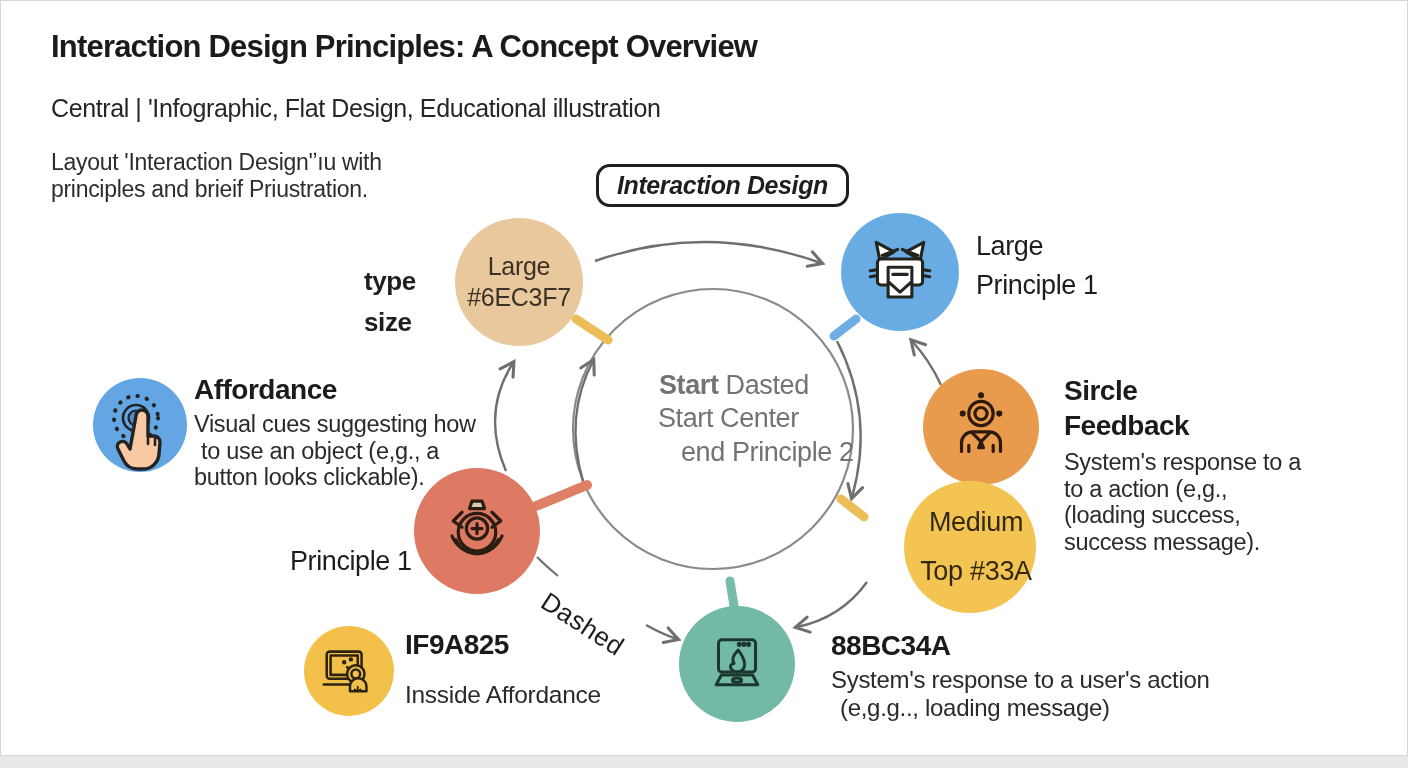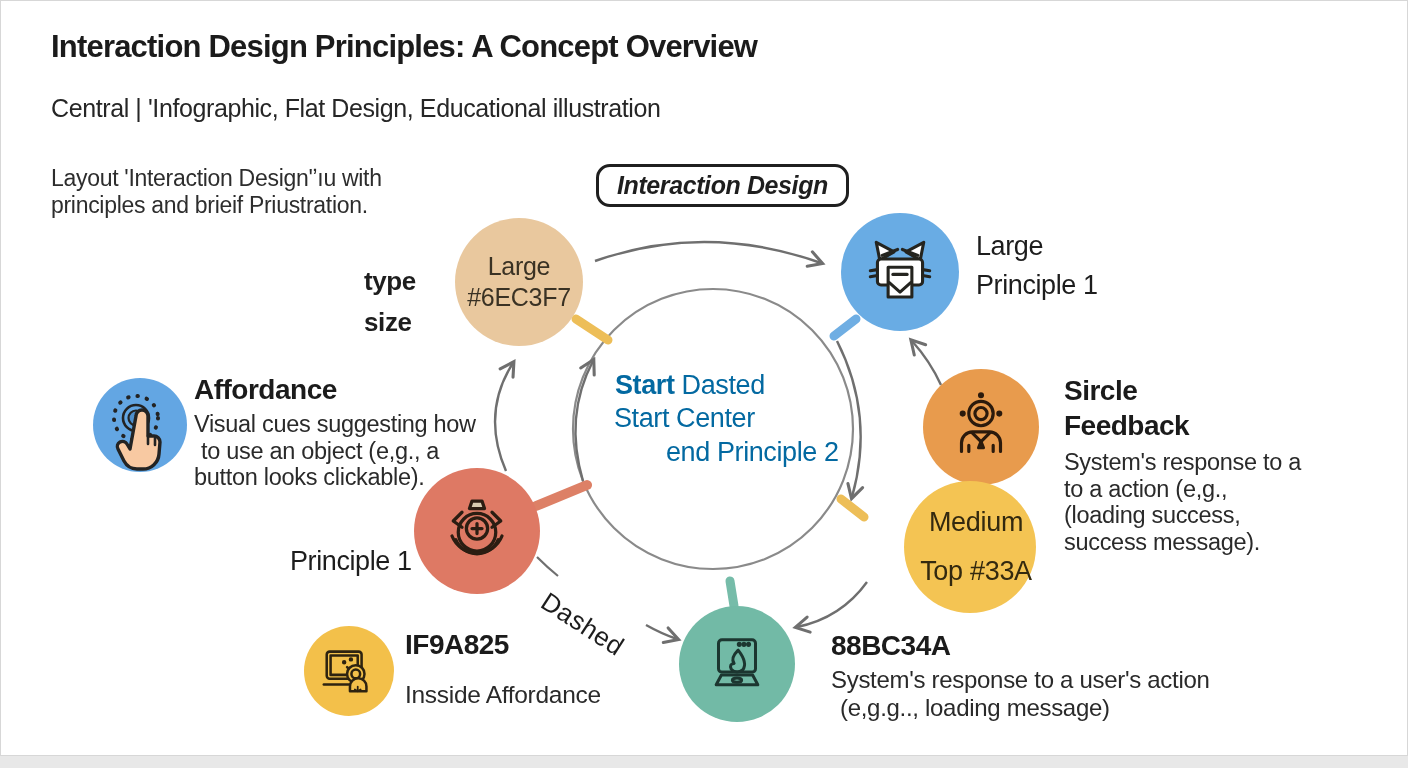--- a/index.html
+++ b/index.html
@@ -23,34 +23,34 @@
   .c-red    { background:#DE7964; }
   .c-orange { background:#E89B4D; }
   .c-yellow { background:#F4C453; }
   .c-teal   { background:#72BAA6; }
   .c-yellow2{ background:#F3C04A; }
   .circle-label { font-size:25px; line-height:31px; color:#3a3224; letter-spacing:-0.3px; }
   .circle-label.dark { color:#33290f; font-size:27px; line-height:33px; }
   .node-heading { font-size:28px; font-weight:700; letter-spacing:-0.5px; color:#1b1b1b; }
   .node-body { font-size:23.5px; line-height:26.5px; letter-spacing:-0.3px; color:#2a2a2a; }
   .big-label { font-size:27px; line-height:39px; letter-spacing:-0.4px; color:#1d1d1d; }
-  .ring-text { font-size:27px; letter-spacing:-0.4px; color:#0369a1; white-space:nowrap; }
+  .ring-text { font-size:27px; letter-spacing:-0.4px; color:#737373; white-space:nowrap;margin-left:44px; }
   .dashed-word { font-size:26px; letter-spacing:0.5px; color:#1d1d1d;
     transform:rotate(33deg); transform-origin:left top; }
   svg { display:block; }
   .icon-stroke { fill:none; stroke:#24241f; stroke-width:2.6; stroke-linecap:round; stroke-linejoin:round; }
 </style>
 </head>
 <body>
 
 <div id="canvas">
 
   <div class="abs title" style="left:50px; top:28px;">Interaction Design Principles: A Concept Overview</div>
   <div class="abs subtitle" style="left:50px; top:93px;">Central | 'Infographic, Flat Design, Educational illustration</div>
-  <div class="abs note" style="left:50px; top:164px;">
+  <div class="abs note" style="left:50px; top:148px;">
     <div>Layout 'Interaction Design'ʼıu with</div>
     <div>principles and brieif Priustration.</div>
   </div>
 
   <svg class="abs" style="left:0; top:0;" width="1408" height="768" viewBox="0 0 1408 768">
     <defs>
       <marker id="ah" viewBox="0 0 12 12" refX="9" refY="6" markerWidth="8.5" markerHeight="8.5" orient="auto-start-reverse">
         <path d="M2,1.5 L10,6 L2,10.5" fill="none" stroke="#6f6f6f" stroke-width="1.8" stroke-linecap="round"></path>
       </marker>
     </defs>
@@ -72,21 +72,21 @@
     <path d="M840,498 L863,516" stroke="#EDBE58" stroke-width="9" stroke-linecap="round"></path>
     <path d="M729,580 L733,605" stroke="#76BCA9" stroke-width="9" stroke-linecap="round"></path>
   </svg>
 
   <div class="abs center-box" style="left:595px; top:163px;">Interaction Design</div>
 
   <div class="abs ring-text" style="left:614px; top:369px;">
     <b>Start</b><span> Dasted</span>
   </div>
   <div class="abs ring-text" style="left:613px; top:402px;">Start Center</div>
-  <div class="abs ring-text" style="left:665px; top:436px;">end Principle 2</div>
+  <div class="abs ring-text" style="left:636px; top:436px;">end Principle 2</div>
 
   <div class="abs" style="left:363px; top:228px; font-size:26px; font-weight:700; line-height:41px; letter-spacing:-0.4px;margin-top:32px;">
     <div>type</div>
     <div>size</div>
   </div>
 
   <div class="abs circle c-tan" style="left:454px; top:217px; width:128px; height:128px;">
     <div class="circle-label">Large</div>
     <div class="circle-label">#6EC3F7</div>
   </div>

